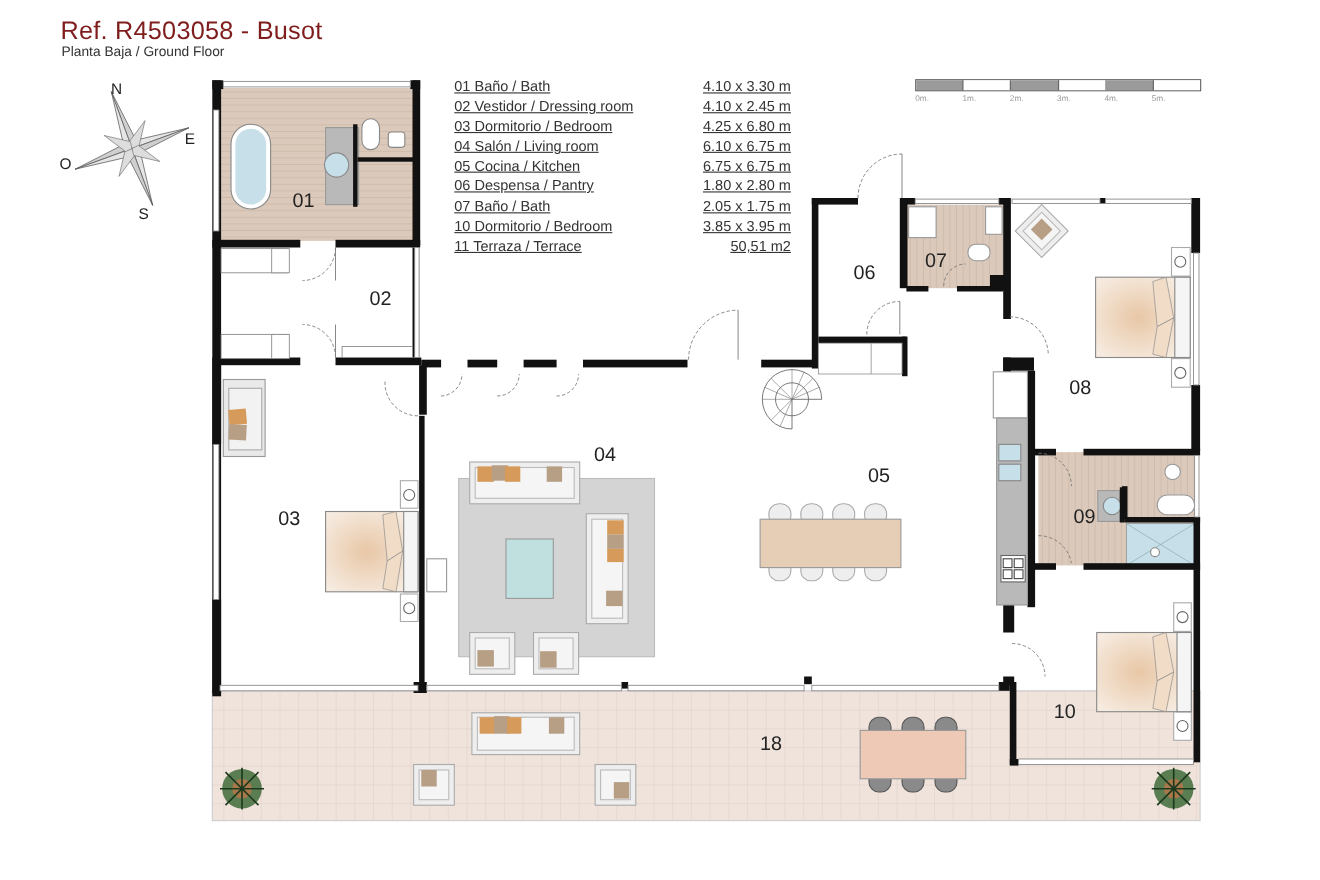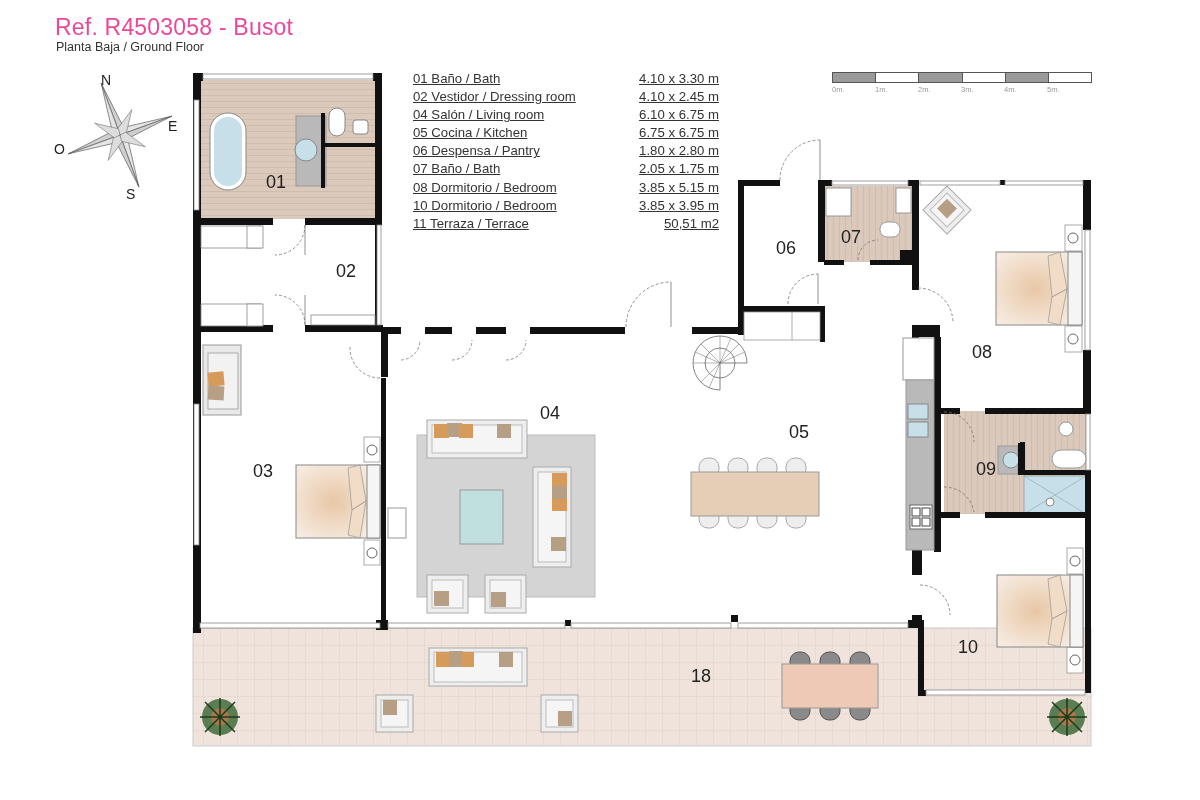--- a/index.html
+++ b/index.html
@@ -1,17 +1,17 @@
 <!DOCTYPE html>
 <html><head>
   <meta charset="utf-8">
   <style>
     html, body { margin:0; padding:0; background:#ffffff; }
     body { width:1200px; height:800px; position:relative; overflow:hidden; font-family:"Liberation Sans", sans-serif; color:#222; }
-    .title { position:absolute; left:55px; top:14px; font-size:23px; color:#ec4899; letter-spacing:0.2px; }
+    .title { position:absolute; left:55px; top:14px; font-size:23px; color:#7f1d1d; letter-spacing:0.2px; }
     .subtitle { position:absolute; left:56px; top:40px; font-size:12.5px; color:#333; }
     .legend { position:absolute; left:413px; top:70px; font-size:13.2px; color:#333; line-height:18.1px;text-decoration:underline; }
     .legend .row { display:flex; width:306px; justify-content:space-between; }
     .scale { position:absolute; left:832px; top:72px; }
     .scale .bar { display:flex; border:1px solid #555; height:9px; width:258px; }
     .scale .seg { flex:1; border-right:1px solid #555; }
     .scale .seg:last-child { border-right:none; }
     .scale .labels { position:relative; height:12px; font-size:7.5px; color:#999; }
     .scale .labels span { position:absolute; top:2px; }
     .plan { position:absolute; left:0; top:0; }
@@ -27,38 +27,38 @@
 <div class="legend">
   <div class="row">
       <span>01 Baño / Bath</span>
       <span>4.10 x 3.30 m</span>
     </div>
   <div class="row">
       <span>02 Vestidor / Dressing room</span>
       <span>4.10 x 2.45 m</span>
     </div>
   <div class="row">
+      <span>03 Dormitorio / Bedroom</span>
+      <span>4.25 x 6.80 m</span>
+    </div>
+  <div class="row">
       <span>04 Salón / Living room</span>
       <span>6.10 x 6.75 m</span>
     </div>
   <div class="row">
       <span>05 Cocina / Kitchen</span>
       <span>6.75 x 6.75 m</span>
     </div>
   <div class="row">
       <span>06 Despensa / Pantry</span>
       <span>1.80 x 2.80 m</span>
     </div>
   <div class="row">
       <span>07 Baño / Bath</span>
       <span>2.05 x 1.75 m</span>
-    </div>
-  <div class="row">
-      <span>08 Dormitorio / Bedroom</span>
-      <span>3.85 x 5.15 m</span>
     </div>
   <div class="row">
       <span>10 Dormitorio / Bedroom</span>
       <span>3.85 x 3.95 m</span>
     </div>
   <div class="row">
       <span>11 Terraza / Terrace</span>
       <span>50,51 m2</span>
     </div>
 </div>

